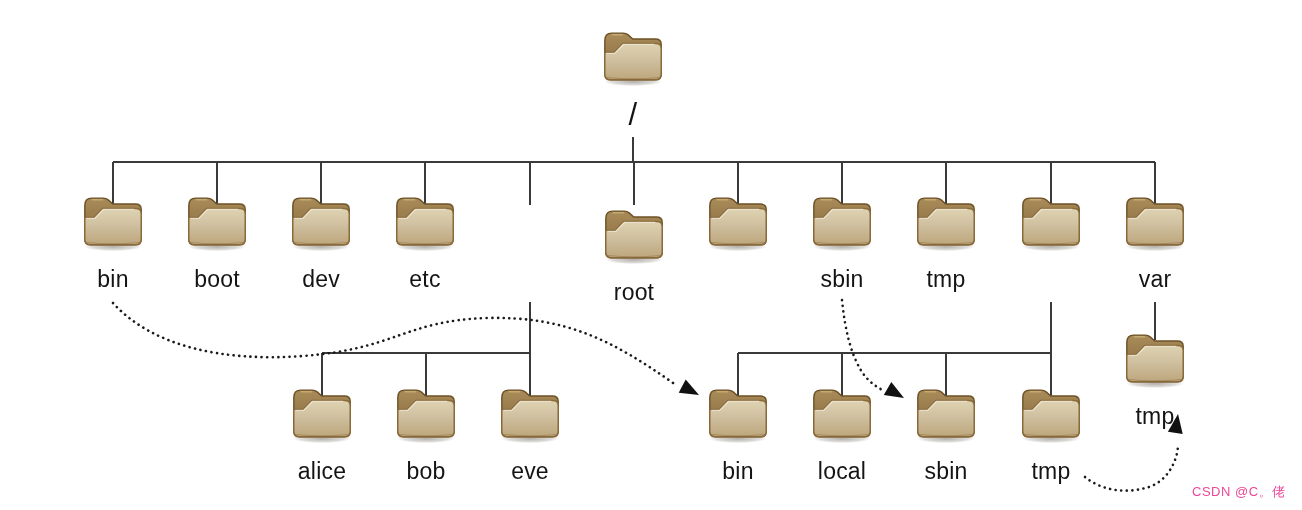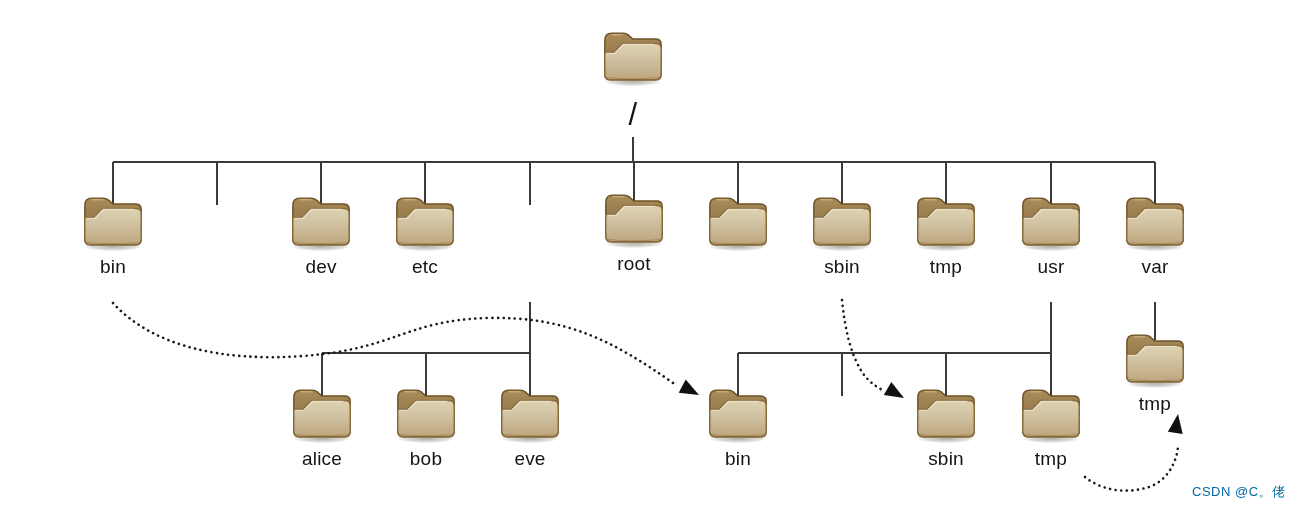--- a/index.html
+++ b/index.html
@@ -14,38 +14,38 @@
   #connector-layer{z-index:1;}
   #arrow-layer{z-index:3;}
   .node{
     position:absolute;
     width:104px;
     z-index:2;
     text-align:center;
   }
   .ficon{display:block;margin:0 auto;}
   .flabel{
-    margin-top:0;
-    font-size:19px;
+    margin-top:12px;
+    font-size:23px;
     line-height:28px;
     color:#141414;
     letter-spacing:0.2px;
   }
   .root-node .flabel{
     margin-top:10px;
     font-size:31px;
     line-height:34px;
   }
   .watermark{
     position:absolute;
     left:1192px;top:484px;
     z-index:4;
     font-size:13px;
     line-height:16px;
-    color:#0369a1;
+    color:#ec4899;
     letter-spacing:0.5px;
     white-space:nowrap;
   }
 </style>
 </head>
 <body>
 
 <div class="canvas">
 
   <svg width="0" height="0" style="position:absolute" aria-hidden="true">
@@ -98,33 +98,39 @@
       </svg>
     <div class="flabel">/</div>
   </div>
 
   <div class="node" style="left:61px;top:185px">
     <svg class="ficon" viewBox="0 0 72 70" width="70" height="68">
         <use href="#folderIcon"></use>
       </svg>
     <div class="flabel">bin</div>
   </div>
+  <div class="node" style="left:165px;top:185px">
+    <svg class="ficon" viewBox="0 0 72 70" width="70" height="68">
+        <use href="#folderIcon"></use>
+      </svg>
+    <div class="flabel">boot</div>
+  </div>
   <div class="node" style="left:373px;top:185px">
     <svg class="ficon" viewBox="0 0 72 70" width="70" height="68">
         <use href="#folderIcon"></use>
       </svg>
     <div class="flabel">etc</div>
   </div>
   <div class="node" style="left:269px;top:185px">
     <svg class="ficon" viewBox="0 0 72 70" width="70" height="68">
         <use href="#folderIcon"></use>
       </svg>
     <div class="flabel">dev</div>
   </div>
-  <div class="node" style="left:582px;top:182px">
+  <div class="node" style="left:582px;top:198px">
     <svg class="ficon" viewBox="0 0 72 70" width="70" height="68">
         <use href="#folderIcon"></use>
       </svg>
     <div class="flabel">root</div>
   </div>
   <div class="node" style="left:686px;top:185px">
     <svg class="ficon" viewBox="0 0 72 70" width="70" height="68">
         <use href="#folderIcon"></use>
       </svg>
   </div>
@@ -137,21 +143,20 @@
   <div class="node" style="left:894px;top:185px">
     <svg class="ficon" viewBox="0 0 72 70" width="70" height="68">
         <use href="#folderIcon"></use>
       </svg>
     <div class="flabel">tmp</div>
   </div>
   <div class="node" style="left:999px;top:185px">
     <svg class="ficon" viewBox="0 0 72 70" width="70" height="68">
         <use href="#folderIcon"></use>
       </svg>
-    <div class="flabel">usr</div>
   </div>
   <div class="node" style="left:270px;top:377px">
     <svg class="ficon" viewBox="0 0 72 70" width="70" height="68">
         <use href="#folderIcon"></use>
       </svg>
     <div class="flabel">alice</div>
   </div>
 
   <div class="node" style="left:1103px;top:185px">
     <svg class="ficon" viewBox="0 0 72 70" width="70" height="68">
@@ -171,20 +176,26 @@
       </svg>
     <div class="flabel">eve</div>
   </div>
 
   <div class="node" style="left:686px;top:377px">
     <svg class="ficon" viewBox="0 0 72 70" width="70" height="68">
         <use href="#folderIcon"></use>
       </svg>
     <div class="flabel">bin</div>
   </div>
+  <div class="node" style="left:790px;top:377px">
+    <svg class="ficon" viewBox="0 0 72 70" width="70" height="68">
+        <use href="#folderIcon"></use>
+      </svg>
+    <div class="flabel">local</div>
+  </div>
   <div class="node" style="left:894px;top:377px">
     <svg class="ficon" viewBox="0 0 72 70" width="70" height="68">
         <use href="#folderIcon"></use>
       </svg>
     <div class="flabel">sbin</div>
   </div>
   <div class="node" style="left:999px;top:377px">
     <svg class="ficon" viewBox="0 0 72 70" width="70" height="68">
         <use href="#folderIcon"></use>
       </svg>

